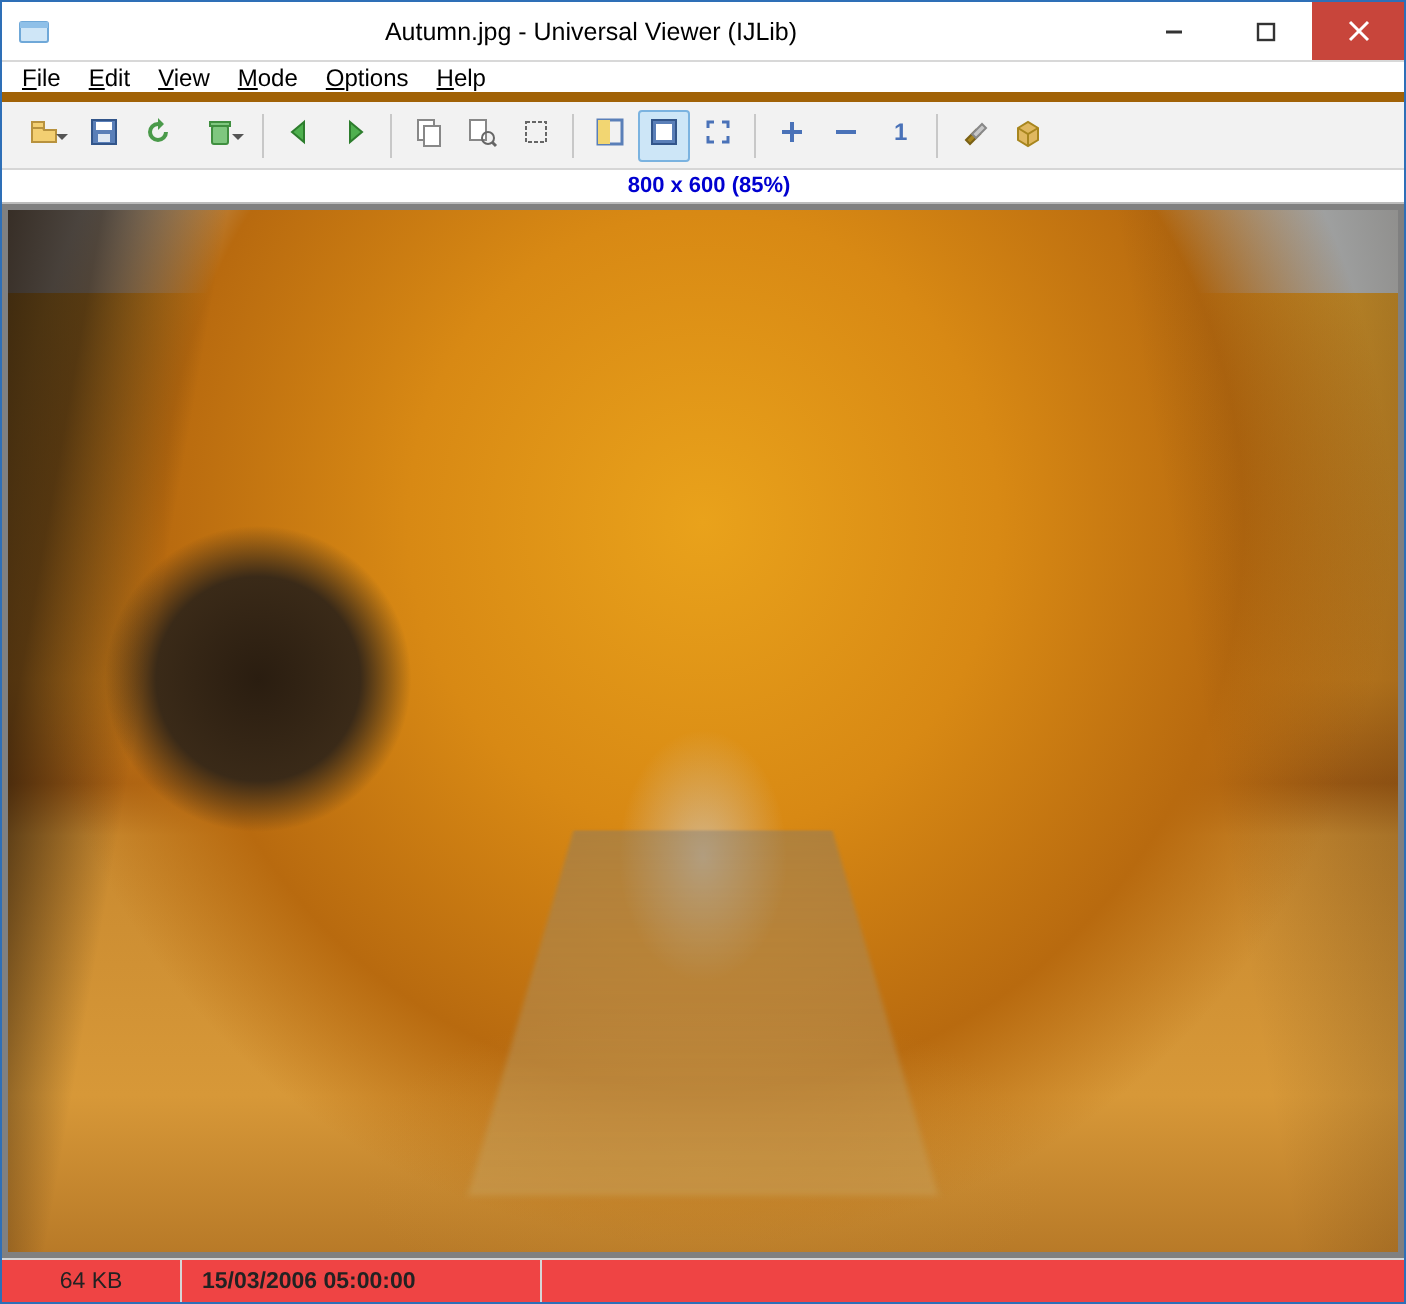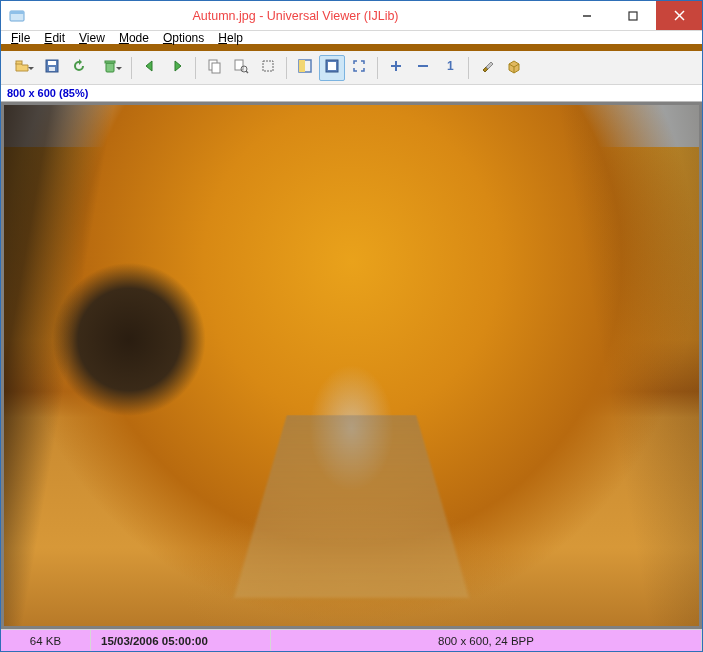--- a/index.html
+++ b/index.html
@@ -16,33 +16,33 @@
 }
 .titlebar {
   height: 30px;
   background: #fff;
   display: flex;
   align-items: center;
   position: relative;
   border-bottom: 1px solid #d8d8d8;
 }
 .titlebar .app-icon { width: 20px; height: 20px; margin-left: 6px; display:flex;align-items:center;justify-content:center;}
-.titlebar .title { flex:1; text-align:center; color:#ef4444; font-size:12.5px; }
+.titlebar .title { flex:1; text-align:center; color:#000000; font-size:12.5px; }
 .win-controls { display:flex; height:100%; }
 .win-btn { width:46px; height:100%; display:flex;align-items:center;justify-content:center; cursor:pointer;}
 .win-btn.close { background:#c8453b; color:#fff;}
 .win-btn svg { display:block;}
 .menubar {
   height: 20px;
   background:#fff;
   display:flex;
   align-items:center;
   padding: 0 4px;
   gap: 2px;
-  border-bottom: 7px solid #a16207;
+  border-bottom: 5px solid #a16207;
 }
 .menu-item { padding: 1px 6px; cursor:pointer; color:#000;}
 .menu-item .ul { text-decoration: underline; }
 .toolbar {
   height: 34px;
   background:#f2f2f2;
   border-bottom: 1px solid #d6d6d6;
   display:flex;
   align-items:center;
   padding: 0 4px;
@@ -64,20 +64,21 @@
 }
 .tsep { width:1px; height:22px; background:#c8c8c8; margin: 0 4px;}
 .infoline {
   height: 16px;
   background:#fff;
   padding-left:6px;
   color:#0000d0;
   font-weight:bold;
   font-size:11px;
   line-height:16px;
+  text-align:center;
 }
 .viewport {
   flex:1;
   background:#808080;
   position:relative;
   overflow:hidden;
   border-top:1px solid #bcbcbc;
 }
 .image-surrogate {
   position:absolute; inset:3px;
@@ -99,21 +100,21 @@
     radial-gradient(ellipse 250px 120px at 50% 92%, rgba(200,140,50,0.5), rgba(0,0,0,0) 70%);
 }
 .image-surrogate::after{
   content:"";position:absolute;left:38%;right:38%;top:48%;bottom:4%;
   background:linear-gradient(to bottom, rgba(120,120,120,0.4), rgba(200,160,90,0.5));
   transform:perspective(320px) rotateX(48deg);
   filter:blur(1px);
 }
 .statusbar {
   height: 22px;
-  background:#f0abfc;
+  background:#ef4444;
   border-top:1px solid #d6d6d6;
   display:flex;
   align-items:stretch;
   font-size:11.5px;
   color:#222;
 }
 .status-cell {
   border-right:1px solid #d6d6d6;
   display:flex;align-items:center;
   padding: 0 10px;
@@ -270,14 +271,13 @@
 
 <div class="infoline">800 x 600 (85%)</div>
 
 <div class="viewport">
   <div class="image-surrogate" title="Photograph: tree-lined path covered in orange autumn leaves, large dark tree trunk on left, wooden fence on right, overcast sky visible through canopy."></div>
 </div>
 
 <div class="statusbar">
   <div class="status-cell size">64 KB</div>
   <div class="status-cell date">15/03/2006 05:00:00</div>
-  <div class="status-cell dim">800 x 600, 24 BPP</div>
 </div>
 
 </body></html>

